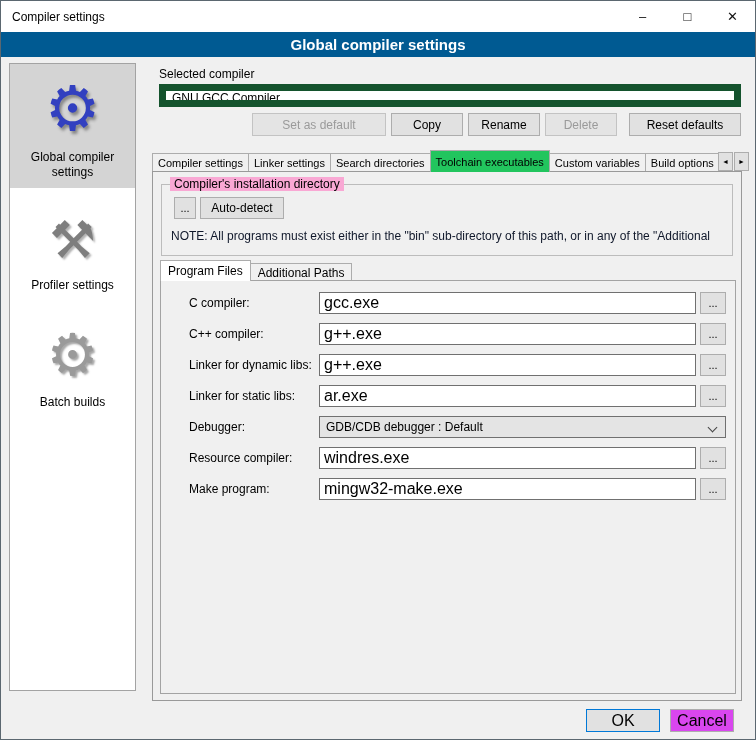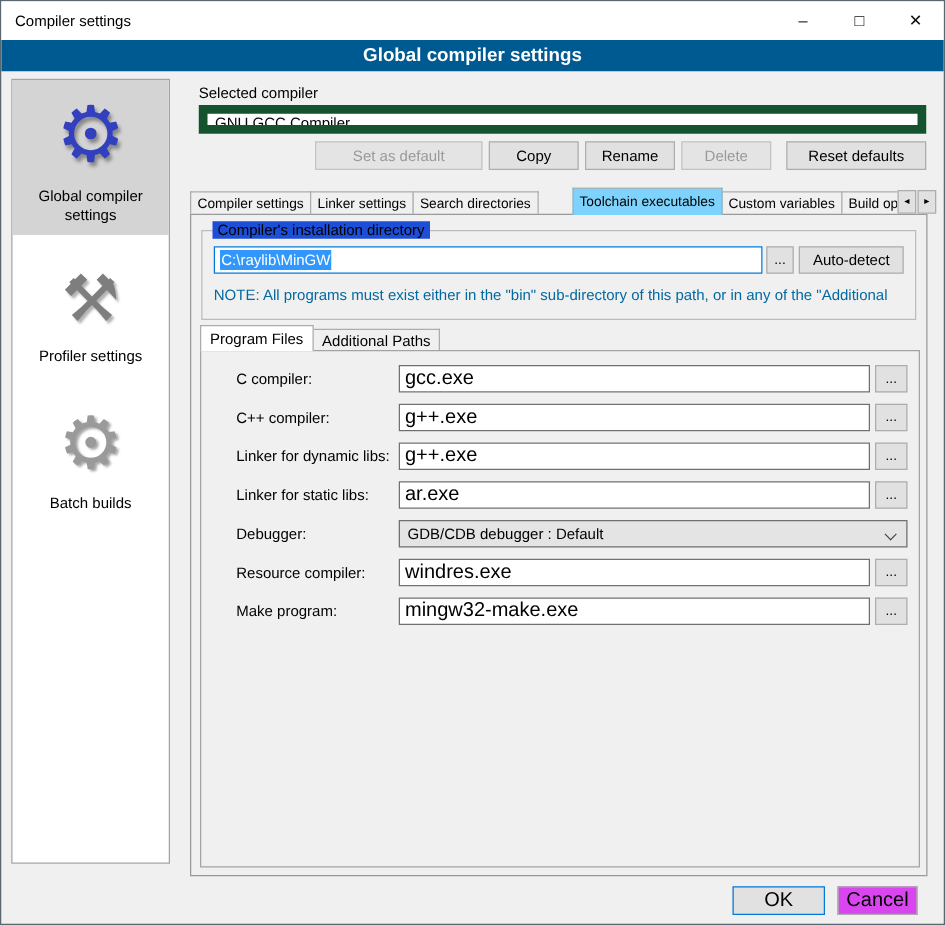--- a/index.html
+++ b/index.html
@@ -72,50 +72,50 @@
   
   .tabstrip {
     position: absolute; left: 151px; top: 149px; width: 566px; height: 22px;
     display: flex; align-items: flex-end; overflow: hidden; white-space: nowrap;
   }
   .tab {
     height: 19px; line-height: 19px; padding: 0 5px; font-size: 11px;
     background: #f0f0f0; border: 1px solid #acacac; border-bottom: none;
     margin-right: -1px; flex: 0 0 auto; cursor: default;
   }
-  .tab.active { height: 22px; line-height: 22px; background: #7dd3fc; position: relative; z-index: 2; margin-left: 28px; }
+  .tab.active { height: 22px; line-height: 22px; background: #22c55e; position: relative; z-index: 2; }
   .tabscroll {
     position: absolute; top: 151px; width: 15px; height: 19px;
     background: #e1e1e1; border: 1px solid #adadad; font-size: 7px;
     display: flex; align-items: center; justify-content: center; padding: 0; cursor: default;
   }
   .ts-left { left: 717px; }
   .ts-right { left: 733px; }
   
   .panel {
     position: absolute; left: 151px; top: 170px; width: 590px; height: 530px;
     background: #f0f0f0; border: 1px solid #999;
   }
   .groupbox { position: absolute; left: 8px; top: 12px; width: 572px; height: 72px; border: 1px solid #bcbcbc; }
-  .grouplegend { position: absolute; left: 8px; top: -8px; background: #1d4ed8; padding: 0 4px; }
+  .grouplegend { position: absolute; left: 8px; top: -8px; background: #f9a8d4; padding: 0 4px; }
   .dirrow { position: absolute; left: 9px; top: 12px; right: 9px; display: flex; align-items: center; }
   .dirinput {
     flex: 1; height: 22px; border: 1px solid #0078d7; background: #fff;
     display: flex; align-items: center; padding-left: 4px; overflow: hidden; white-space: nowrap;
   }
   .seltext { background: #3297fd; color: #fff; padding: 1px 1px; }
   .browse {
     width: 22px; height: 22px; margin-left: 3px; background: #e1e1e1;
     border: 1px solid #adadad; font-size: 11px; line-height: 1; font-family: inherit; cursor: default;
   }
   .autodetect {
     width: 84px; height: 22px; margin-left: 4px; background: #e1e1e1;
     border: 1px solid #adadad; font-size: 12px; font-family: inherit; cursor: default;
   }
-  .note { position: absolute; left: 9px; top: 44px; right: 1px; color: #0369a1; white-space: nowrap; overflow: hidden; }
+  .note { position: absolute; left: 9px; top: 44px; right: 1px; color: #0f172a; white-space: nowrap; overflow: hidden; }
   
   .subtabstrip { position: absolute; left: 7px; top: 88px; display: flex; align-items: flex-end; height: 21px; }
   .subtab {
     height: 18px; line-height: 18px; padding: 0 7px; background: #f0f0f0;
     border: 1px solid #acacac; border-bottom: none; margin-right: -1px; cursor: default;
   }
   .subtab.active { height: 21px; line-height: 21px; background: #fff; position: relative; z-index: 2; }
   .subpanel {
     position: absolute; left: 7px; top: 108px; width: 576px; height: 414px;
     border: 1px solid #a3a3a3; background: #f0f0f0; padding-top: 11px;
@@ -205,23 +205,20 @@
     </button>
   <button class="tabscroll ts-right">
       <span>►</span>
     </button>
 
   <div class="panel">
 
     <div class="groupbox">
       <span class="grouplegend">Compiler's installation directory</span>
       <div class="dirrow">
-        <div class="dirinput">
-          <span class="seltext">C:\raylib\MinGW</span>
-        </div>
         <button class="browse">...</button>
         <button class="autodetect">Auto-detect</button>
       </div>
       <div class="note">NOTE: All programs must exist either in the "bin" sub-directory of this path, or in any of the "Additional</div>
     </div>
 
     <div class="subtabstrip">
       <div class="subtab active">Program Files</div>
       <div class="subtab">Additional Paths</div>
     </div>

